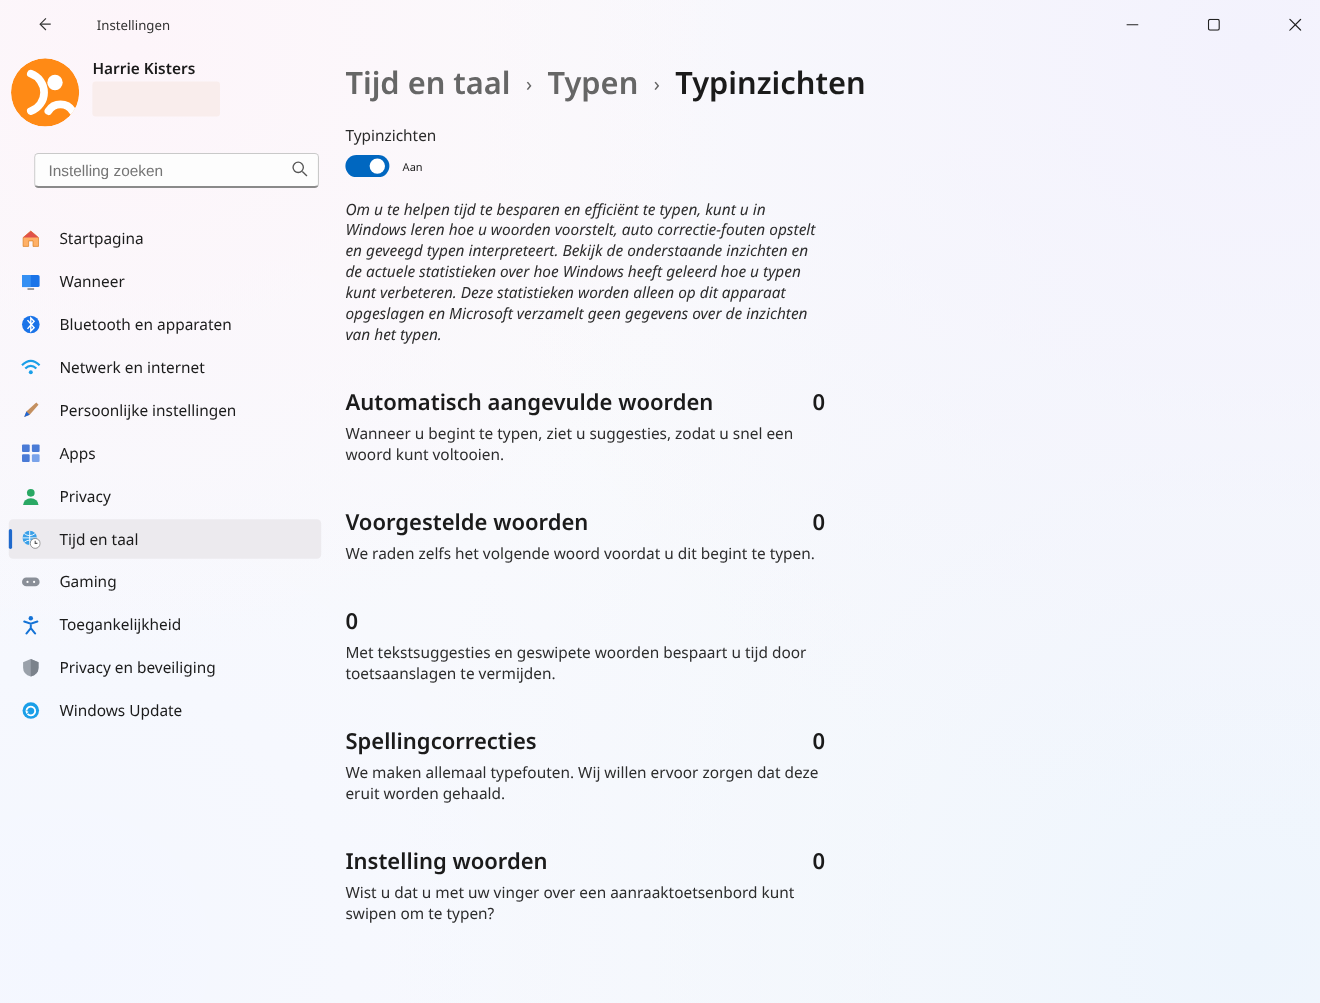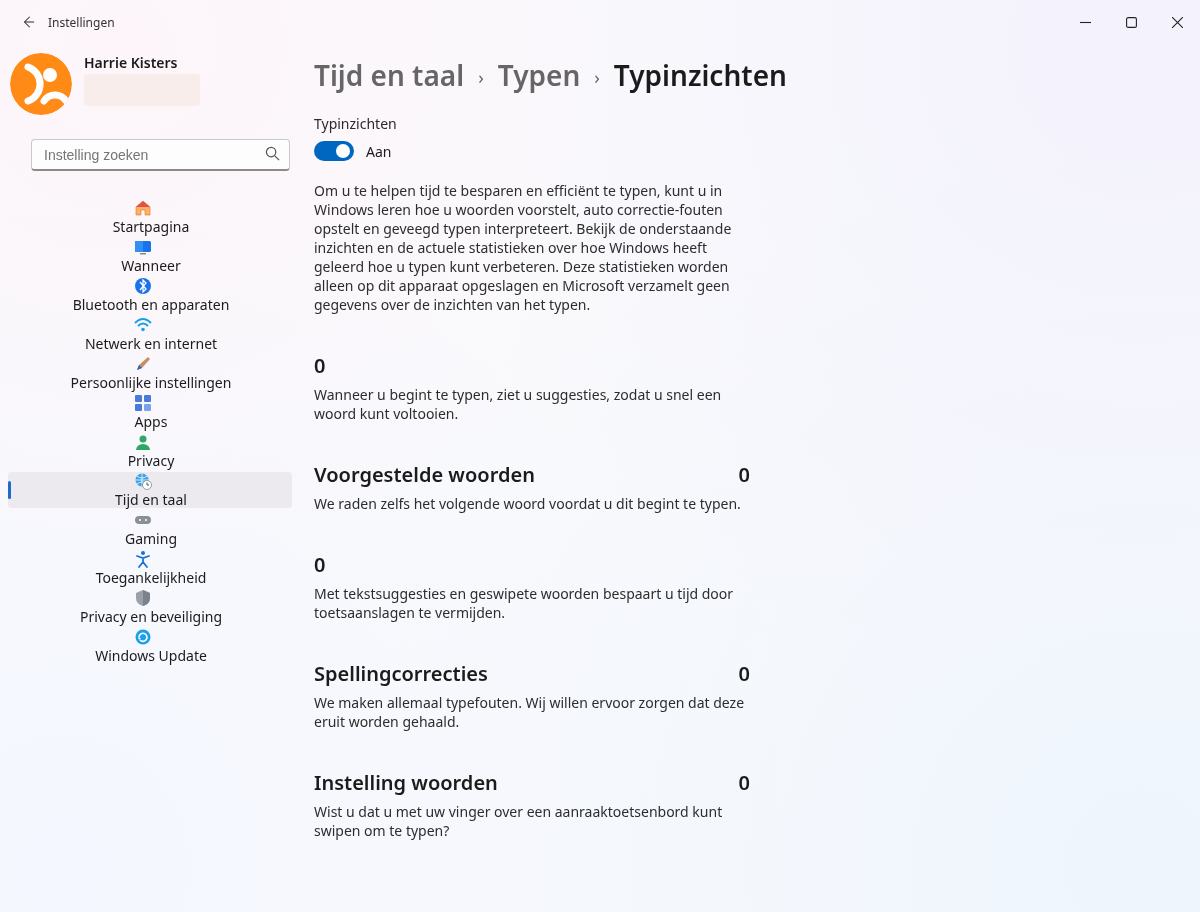--- a/index.html
+++ b/index.html
@@ -14,21 +14,22 @@
       #fafafc;
     color: #1b1b1b;
     overflow: hidden;
   }
 
   
   .titlebar {
     height: 44px;
     display: flex;
     align-items: center;
-    padding-left: 8px;
+    padding-left: 20px;
+    gap: 28px;
   }
   .titlebar .back {
     width: 40px; height: 40px;
     display: flex; align-items: center; justify-content: center;
     font-size: 15px; color: #555;
     cursor: pointer;
   }
   .titlebar .back svg { width: 14px; height: 14px; }
   .titlebar .title {
     font-size: 12px; color: #333;
@@ -97,21 +98,20 @@
   .nav { margin-top: 28px; padding: 0 2px; }
   .nav-item {
     height: 36px;
     display: flex; align-items: center;
     border-radius: 4px;
     padding: 0 8px 0 10px;
     margin: 3px 2px;
     cursor: pointer;
     font-size: 14px;
     position: relative;
-    flex-direction: column;
   }
   .nav-item .icon {
     width: 20px; height: 20px;
     margin-right: 16px;
     display: flex; align-items: center; justify-content: center;
   }
   .nav-item.selected { background: #eceaee; }
   .nav-item.selected::before {
     content: "";
     position: absolute;
@@ -151,34 +151,35 @@
     position: relative;
     cursor: pointer;
   }
   .toggle .knob {
     position: absolute;
     right: 4px; top: 3px;
     width: 14px; height: 14px;
     border-radius: 50%;
     background: #fff;
   }
-  .toggle-row span { font-size: 14px; }
+  .toggle-row span { font-size: 10px; }
 
   .content { max-width: 436px; }
 
   .h2 {
     font-size: 20px; font-weight: 600;
     line-height: 1.35;
     margin-bottom: 8px;
   }
   .para {
     font-size: 14px;
     color: #2d2d2d;
     line-height: 1.36;
     margin-bottom: 38px;
+    font-style: italic;
   }
 
   .stat { margin-bottom: 38px; }
   .stat .row {
     display: flex; justify-content: space-between; align-items: baseline;
     margin-bottom: 6px;
   }
   .stat .title { font-size: 20px; font-weight: 600; }
   .stat .value { font-size: 20px; font-weight: 600; }
   .stat .desc {
@@ -378,20 +379,21 @@
         <div class="knob"></div>
       </div>
       <span>Aan</span>
     </div>
 
     <div class="content">
       <div class="para">Om u te helpen tijd te besparen en efficiënt te typen, kunt u in Windows leren hoe u woorden voorstelt, auto correctie-fouten opstelt en geveegd typen interpreteert. Bekijk de onderstaande inzichten en de actuele statistieken over hoe Windows heeft geleerd hoe u typen kunt verbeteren. Deze statistieken worden alleen op dit apparaat opgeslagen en Microsoft verzamelt geen gegevens over de inzichten van het typen.</div>
 
       <div class="stat">
         <div class="row">
+          <div class="title">Automatisch aangevulde woorden</div>
           <div class="value">0</div>
         </div>
         <div class="desc">Wanneer u begint te typen, ziet u suggesties, zodat u snel een woord kunt voltooien.</div>
       </div>
 
       <div class="stat">
         <div class="row">
           <div class="title">Voorgestelde woorden</div>
           <div class="value">0</div>
         </div>

